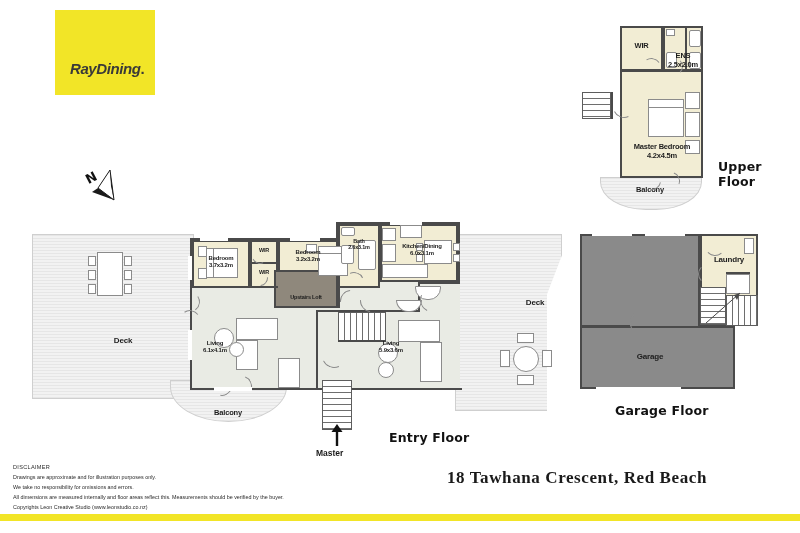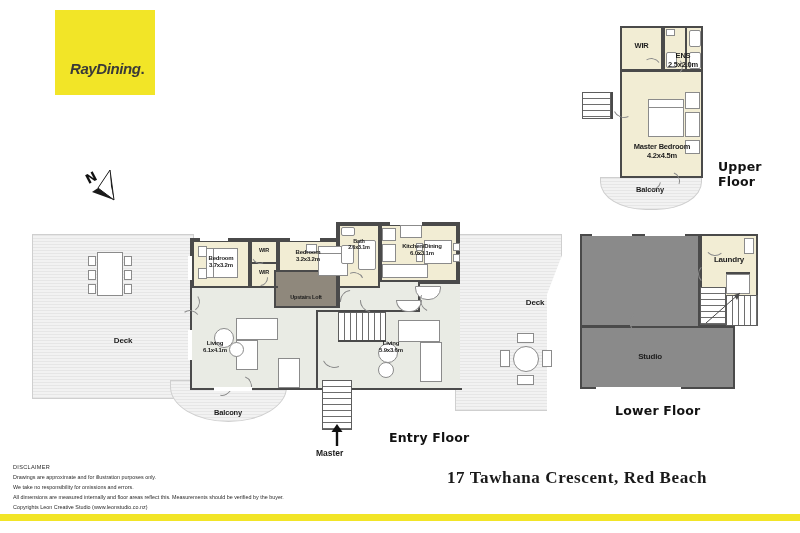--- a/index.html
+++ b/index.html
@@ -147,23 +147,23 @@
   <div class="furn" style="left:726px;top:274px;width:24px;height:20px;"></div>
   <div class="door-arc" style="left:698px;top:264px;width:18px;height:18px;transform:rotate(270deg);"></div>
 
   <div class="stair" style="left:700px;top:287px;width:26px;height:38px;"></div>
   <div class="stair-h" style="left:726px;top:295px;width:32px;height:31px;"></div>
   <svg class="abs" style="left:700px;top:287px;width:58px;height:40px;" viewBox="0 0 58 40">
     <line x1="6" y1="36" x2="40" y2="6" stroke="#4a4a4a" stroke-width="1"></line>
     <polygon points="40,6 34,8 37,13" fill="#4a4a4a"></polygon>
   </svg>
 
-  <div class="room-label" style="left:600px;top:352px;width:100px;font-size:8px;">Studio</div>
+  <div class="room-label" style="left:600px;top:352px;width:100px;font-size:8px;">Garage</div>
   <div class="room-label" style="left:698px;top:255px;width:62px;font-size:8px;">Laundry</div>
-  <div class="floor-caption" style="left:615px;top:403px;">Lower Floor</div>
+  <div class="floor-caption" style="left:615px;top:403px;">Garage Floor</div>
 </div>
 
 <div>
 
   <div class="deck" style="left:32px;top:234px;width:160px;height:163px;"></div>
   <div class="deck" style="left:455px;top:234px;width:105px;height:175px;
        clip-path:polygon(0 0, 100% 0, 100% 12%, 86% 34%, 86% 100%, 0 100%);"></div>
   <div class="deck" style="left:170px;top:380px;width:115px;height:40px;
        border-bottom-left-radius:60px 36px;border-bottom-right-radius:60px 36px;"></div>
 
@@ -312,21 +312,21 @@
 
   <svg id="entry-arrow" viewBox="0 0 14 22">
     <line x1="7" y1="22" x2="7" y2="6" stroke="#111" stroke-width="2.4"></line>
     <polygon points="7,0 1.5,8 12.5,8" fill="#111"></polygon>
   </svg>
   <div id="entry-label">Master</div>
 
   <div class="floor-caption" style="left:389px;top:430px;">Entry Floor</div>
 </div>
 
-<div id="address-title">17 Tawhana Crescent, Red Beach</div>
+<div id="address-title">18 Tawhana Crescent, Red Beach</div>
 
 <div id="disclaimer">
   <div class="hd">DISCLAIMER</div>
   <div>Drawings are approximate and for illustration purposes only.</div>
   <div>We take no responsibility for omissions and errors.</div>
   <div>All dimensions are measured internally and floor areas reflect this. Measurements should be verified by the buyer.</div>
   <div>Copyrights Leon Creative Studio (www.leonstudio.co.nz)</div>
 </div>
 
 <div class="abs" id="yellow-rule"></div>

